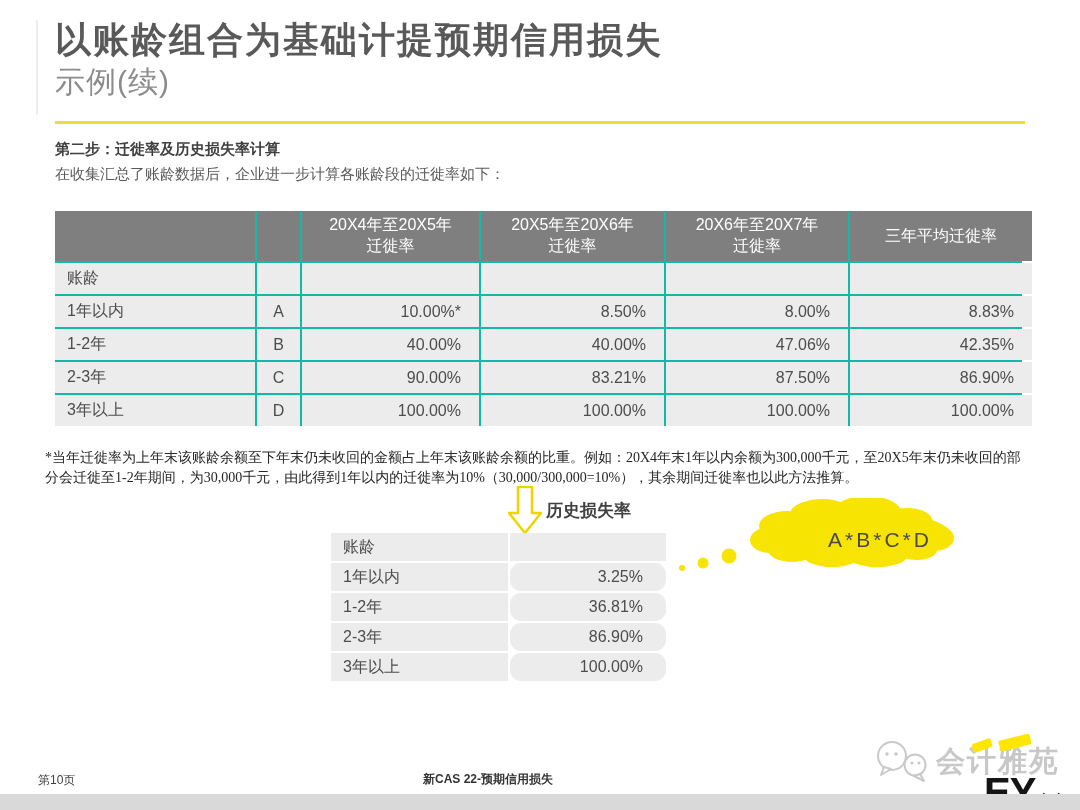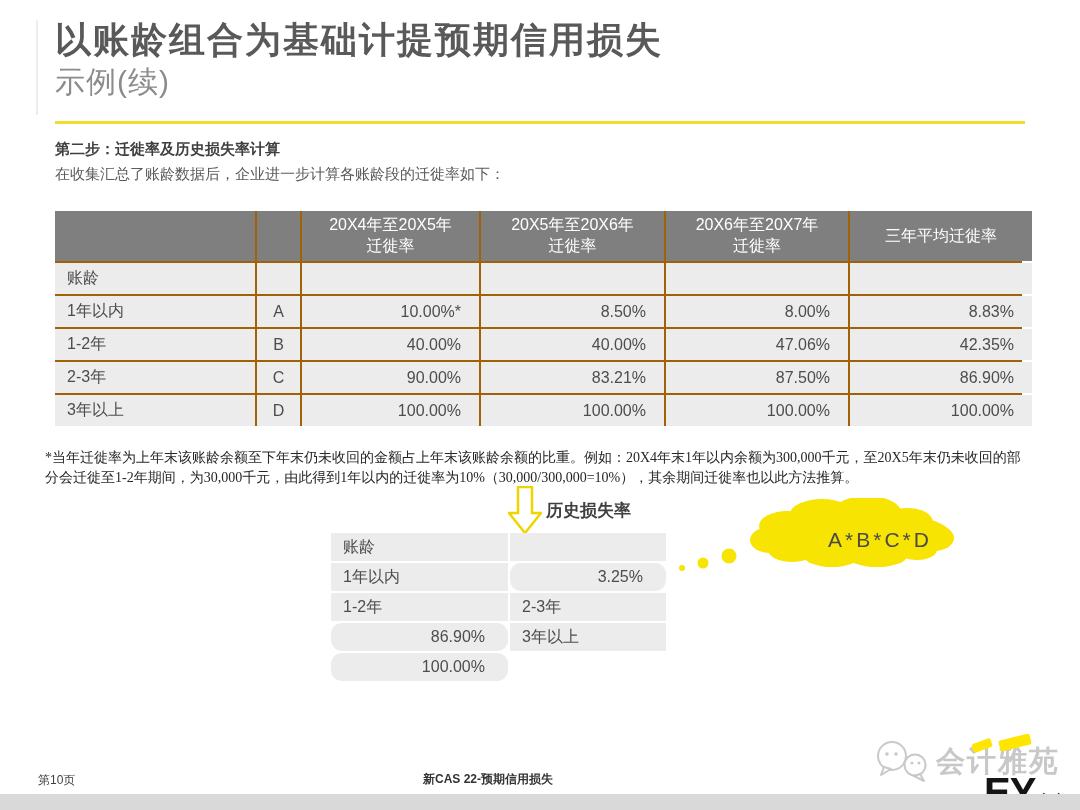--- a/index.html
+++ b/index.html
@@ -13,21 +13,21 @@
   .page-subtitle { position:absolute; left:55px; top:62px; font-size:30px; font-weight:400;
                    color:#8c8c8c; letter-spacing:1px; }
   .divider { position:absolute; left:55px; top:121px; width:970px; height:3px; background:#f0dd30; }
 
   .step-heading { position:absolute; left:55px; top:140px; font-size:15px; font-weight:bold; color:#404040; }
   .step-intro   { position:absolute; left:55px; top:165px; font-size:15px; color:#595959; }
 
   
   .mtable { position:absolute; left:55px; top:211px; width:967px;
             display:grid; grid-template-columns:200px 43px 177px 183px 182px 182px;
-            gap:2px; background:#a16207; }
+            gap:2px; background:#14b8a6; }
   .hc { background:#7f7f7f; color:#ffffff; height:50px; font-size:16px;
         display:flex; align-items:center; justify-content:center; text-align:center;
         white-space:pre-line; line-height:1.3; }
   .bc { background:#ececec; height:31px; font-size:16px; color:#4d4d4d;
         display:flex; align-items:center; }
   .bc.label  { justify-content:flex-start; padding-left:12px; }
   .bc.letter { justify-content:center; }
   .bc.num    { justify-content:flex-end; padding-right:18px; }
 
   .footnote { position:absolute; left:45px; top:448px; width:978px; font-size:14px;
@@ -130,20 +130,21 @@
   <div class="arrow-label">历史损失率</div>
 
   <div class="ltable">
     <div class="lc label">账龄</div>
     <div class="lc"></div>
 
     <div class="lc label">1年以内</div>
     <div class="lc num">3.25%</div>
 
     <div class="lc label">1-2年</div>
+    <div class="lc num">36.81%</div>
 
     <div class="lc label">2-3年</div>
     <div class="lc num">86.90%</div>
 
     <div class="lc label">3年以上</div>
     <div class="lc num">100.00%</div>
   </div>
 
   <svg class="bubble-svg" width="285" height="85" viewBox="0 0 285 85">
     <g fill="#f8e402">

